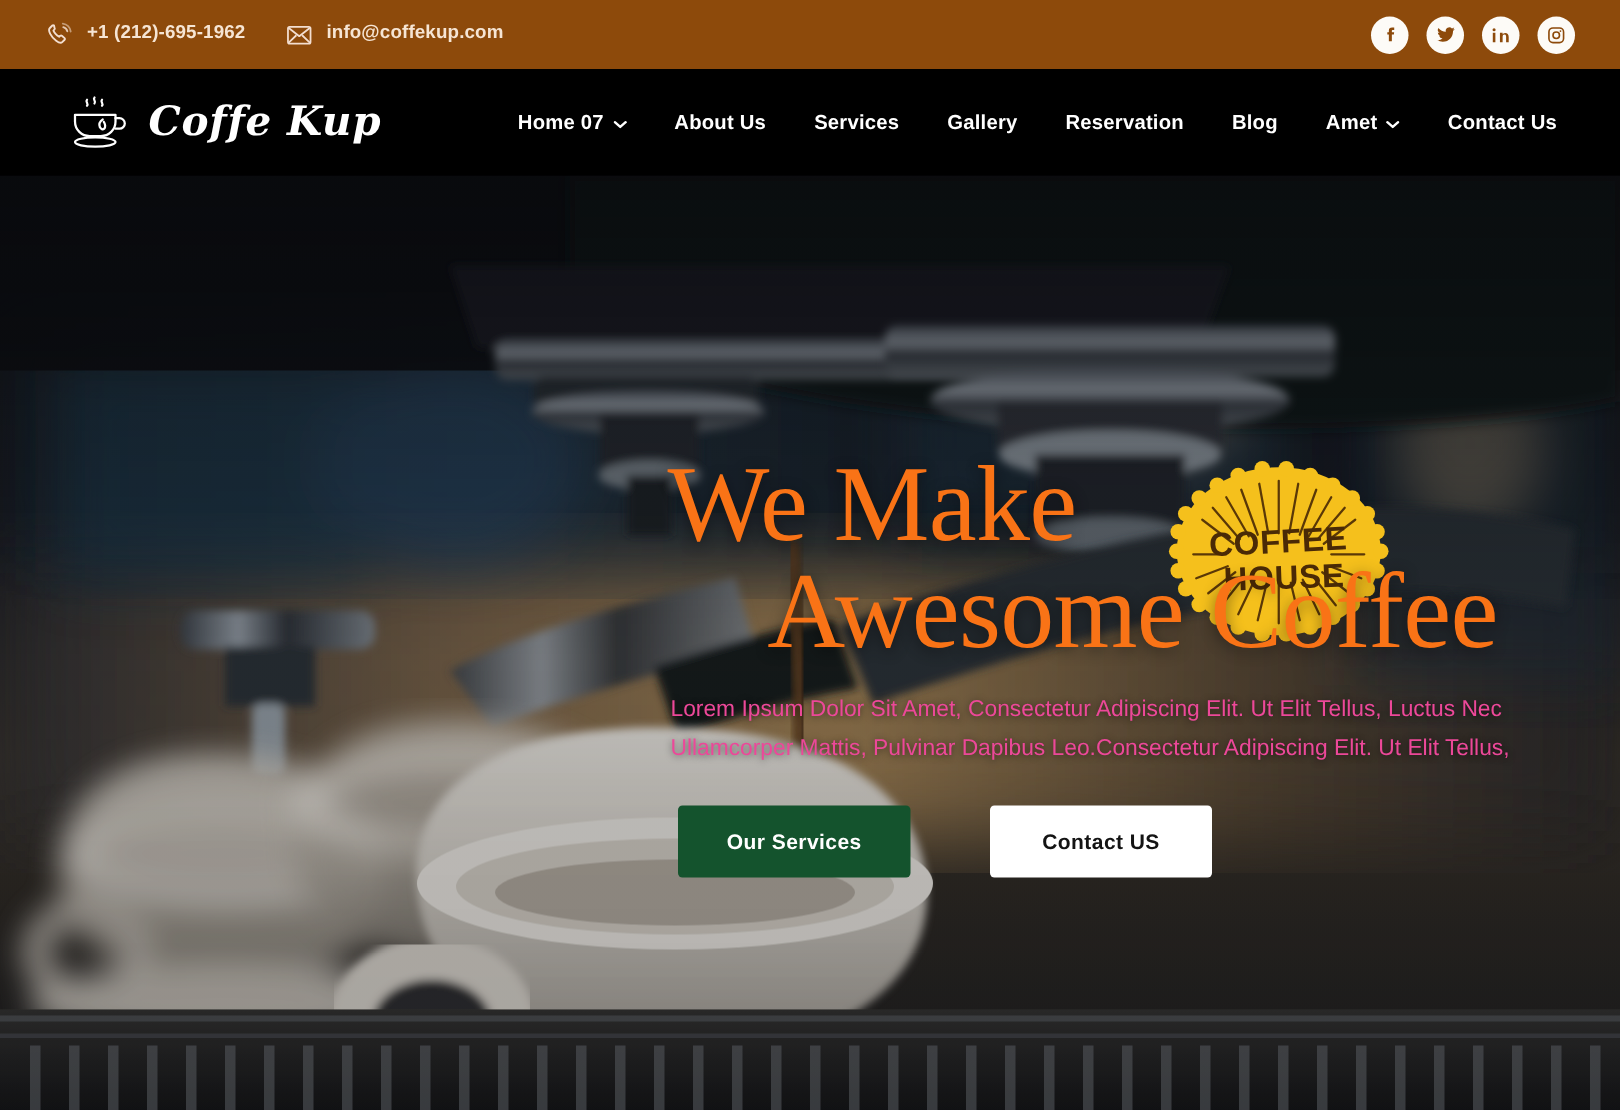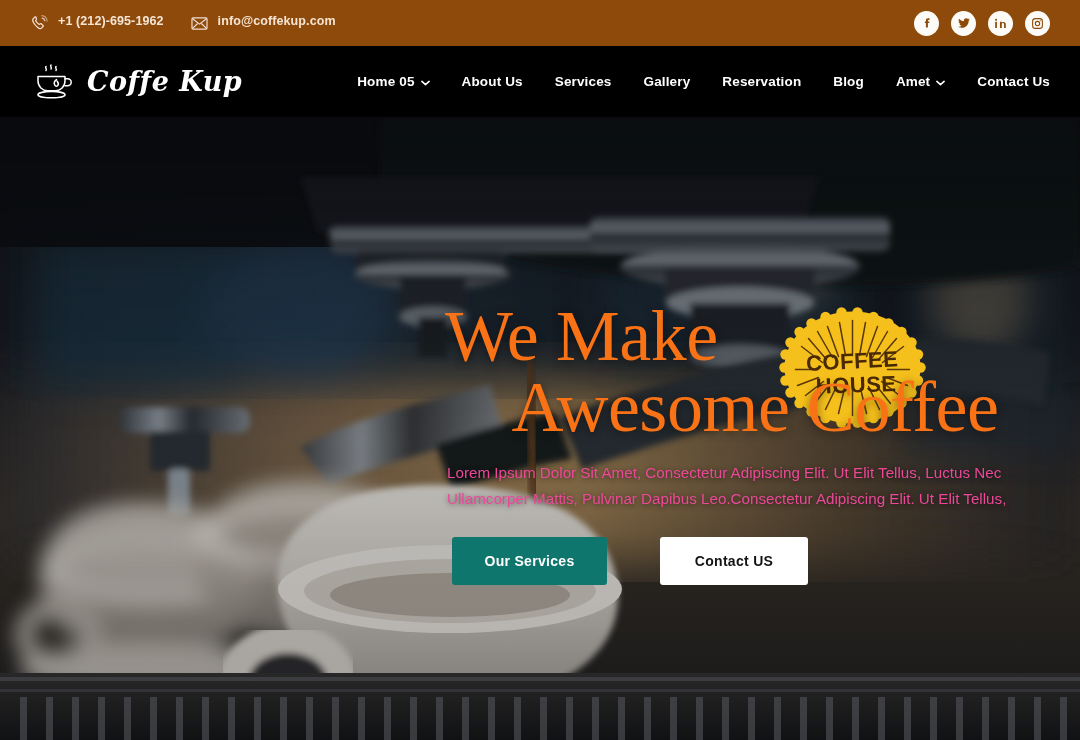--- a/index.html
+++ b/index.html
@@ -34,21 +34,21 @@
     display:flex; align-items:center; justify-content:center;
     cursor:pointer;
   }
   .soc svg { display:block; }
 
   
   .header {
     position:absolute; top:46px; left:0; width:1080px; height:71px;
     background:#000;
     display:flex; align-items:center;
-    padding:0 30px;
+    padding:0 42px;
     z-index:30;
   }
   .brand { display:flex; align-items:center; gap:9px; cursor:pointer; }
   .brand-icon { width:48px; height:42px; display:block; }
   .brand-text {
     color:#fff; font-size:27px;
     font-family:"DejaVu Serif", serif;
     font-style:italic; font-weight:bold;
     letter-spacing:.5px;
     white-space:nowrap;
@@ -108,21 +108,21 @@
   .h-btns {
     position:absolute; left:452px; top:420px;
     display:flex; align-items:center; gap:53px;
   }
   .btn {
     display:flex; align-items:center; justify-content:center;
     height:48px; cursor:pointer;
     font-size:14px; font-weight:bold; letter-spacing:.3px;
     border-radius:3px;
   }
-  .btn-primary { width:155px; background:#0f766e; color:#ffffff; }
+  .btn-primary { width:155px; background:#14532d; color:#ffffff; }
   .btn-ghost   { width:148px; background:#ffffff; color:#141414; }
 </style>
 </head>
 <body>
 
 <div class="page">
 
   <div class="topbar">
     <div class="topbar-left">
 
@@ -189,21 +189,21 @@
           <path d="M35 17.8h2.6c2 0 3.6 1.6 3.6 3.5s-1.6 3.5-3.6 3.5H35"></path>
           <ellipse cx="21.5" cy="33.7" rx="13.5" ry="3.1"></ellipse>
           <path d="M26.5 18.6c-1.9 1.3-2.6 3.5-1.9 5.2.5 1.3 2 1.8 2.9 1 .9-.9.8-3.1-.3-4.6"></path>
         </svg>
       </span>
       <span class="brand-text">Coffe Kup</span>
     </div>
 
     <div class="nav">
       <div class="nav-item">
-        <span>Home 05</span>
+        <span>Home 07</span>
         <span class="chev">
           <svg width="9" height="6" viewBox="0 0 10 6" fill="none" stroke="#ffffff" stroke-width="1.8" stroke-linecap="round" stroke-linejoin="round">
               <path d="M1 1.3 5 4.8 9 1.3"></path>
             </svg>
         </span>
       </div>
       <div class="nav-item">
         <span>About Us</span>
       </div>
       <div class="nav-item">

